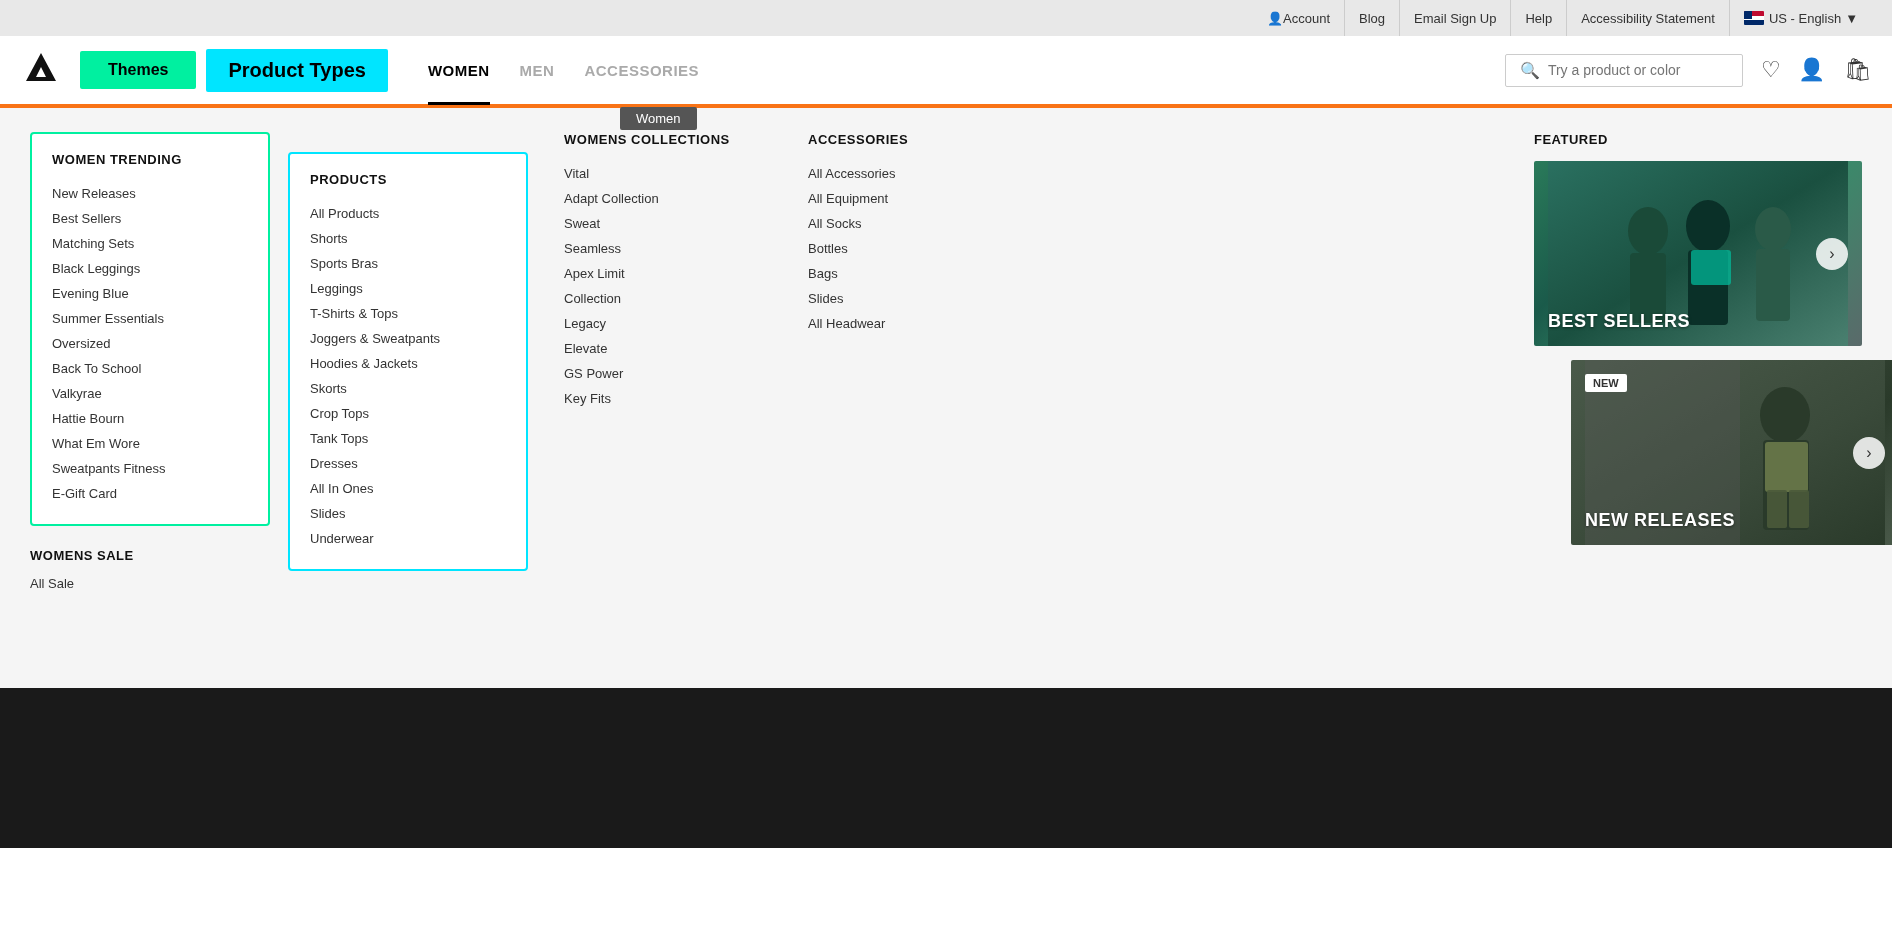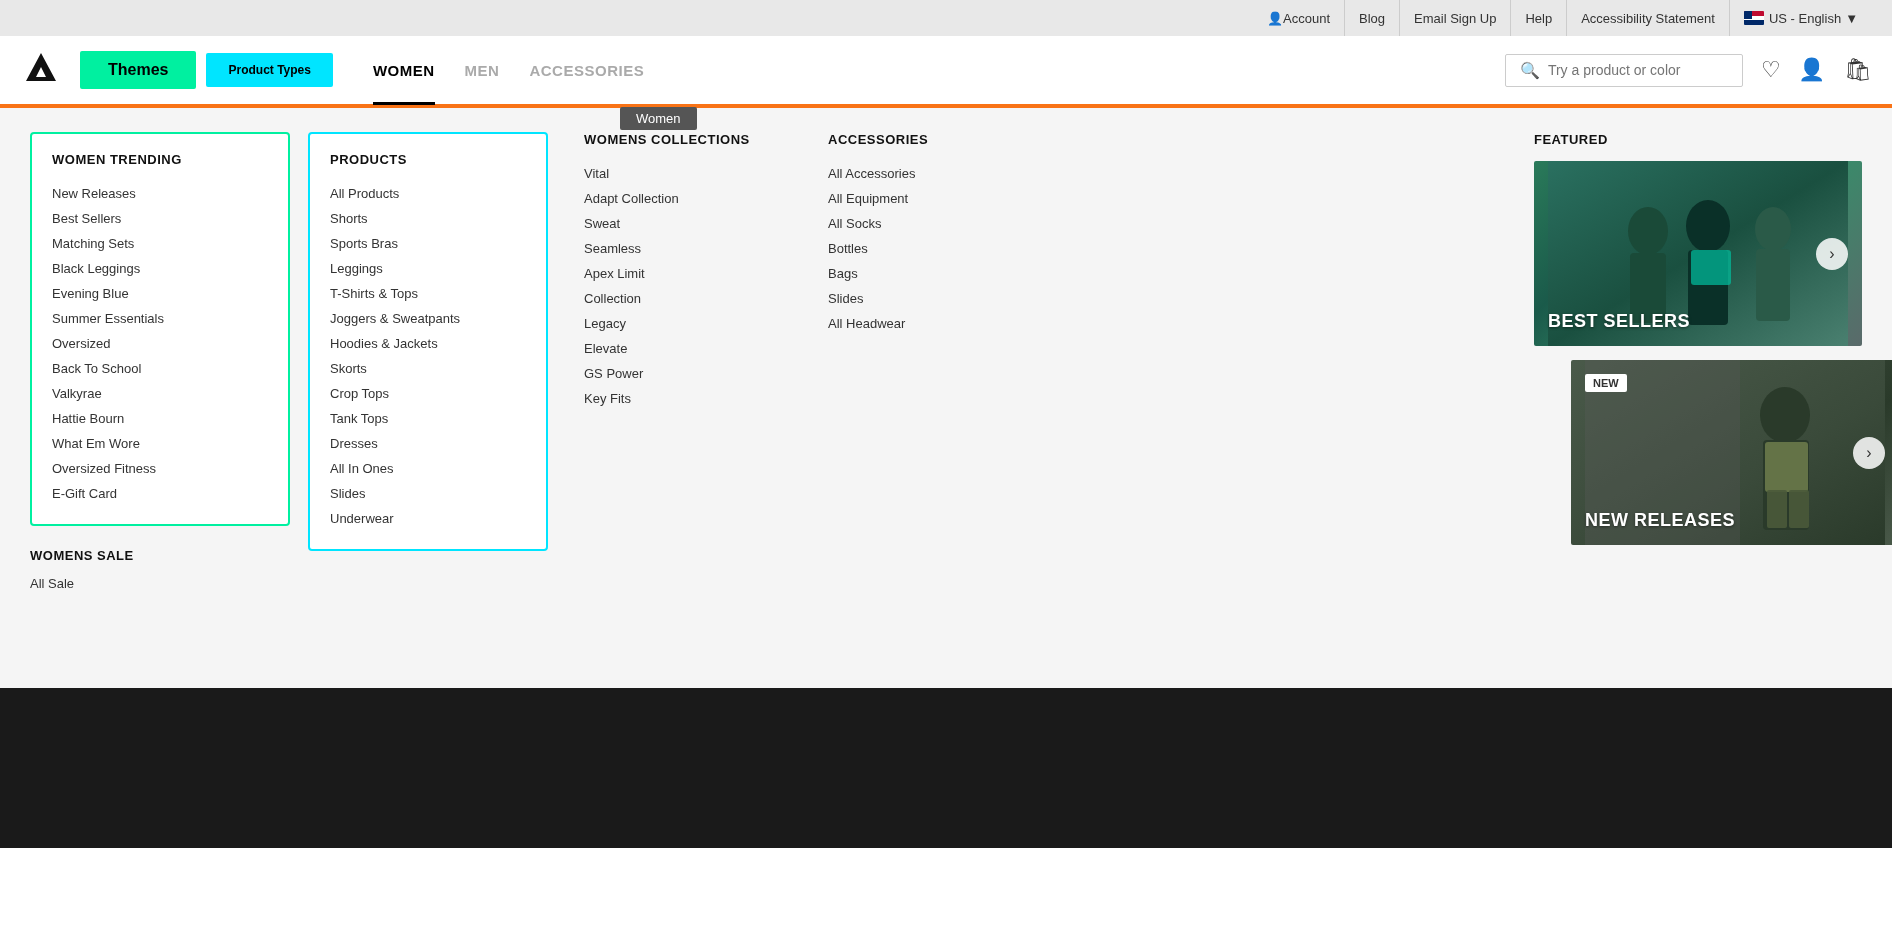--- a/index.html
+++ b/index.html
@@ -54,21 +54,21 @@
       border: none;
       padding: 10px 28px;
       cursor: pointer;
       margin-right: 10px;
       border-radius: 2px;
     }
     .btn-product-types {
       background: #00e5ff;
       color: #000;
       font-weight: bold;
-      font-size: 12px;
+      font-size: 20px;
       border: none;
       padding: 10px 22px;
       cursor: pointer;
       border-radius: 2px;
       text-align: center;
     }
     .nav-main {
       display: flex;
       align-items: center;
       margin-left: 40px;
@@ -149,21 +149,21 @@
     .dropdown {
       background: #f5f5f5;
       display: flex;
       padding: 24px 30px;
       gap: 0;
       min-height: 580px;
     }
 
     
     .col-trending {
-      width: 260px;
+      width: 240px;
       min-width: 220px;
     }
     .col-trending-inner {
       border: 2.5px solid #00f0a0;
       border-radius: 4px;
       padding: 18px 20px;
       background: #fff;
     }
     .col-heading {
       font-size: 13px;
@@ -194,20 +194,21 @@
     .col-products {
       width: 240px;
       min-width: 220px;
       margin-left: 18px;
     }
     .col-products-inner {
       border: 2.5px solid #00e5ff;
       border-radius: 4px;
       padding: 18px 20px;
       background: #fff;
+      margin-top: 20px;
     }
 
     
     .col-collections {
       width: 220px;
       min-width: 200px;
       margin-left: 36px;
     }
     .col-collections .col-heading {
       margin-bottom: 14px;
@@ -384,21 +385,21 @@
       <a class="menu-link">Best Sellers</a>
       <a class="menu-link">Matching Sets</a>
       <a class="menu-link">Black Leggings</a>
       <a class="menu-link">Evening Blue</a>
       <a class="menu-link">Summer Essentials</a>
       <a class="menu-link">Oversized</a>
       <a class="menu-link">Back To School</a>
       <a class="menu-link">Valkyrae</a>
       <a class="menu-link">Hattie Bourn</a>
       <a class="menu-link">What Em Wore</a>
-      <a class="menu-link">Oversized Fitness</a>
+      <a class="menu-link">Sweatpants Fitness</a>
       <a class="menu-link">E-Gift Card</a>
     </div>
     <div class="sale-section">
       <div class="col-heading">WOMENS SALE</div>
       <a class="menu-link">All Sale</a>
     </div>
   </div>
 
   <div class="col-products">
     <div class="col-products-inner">

